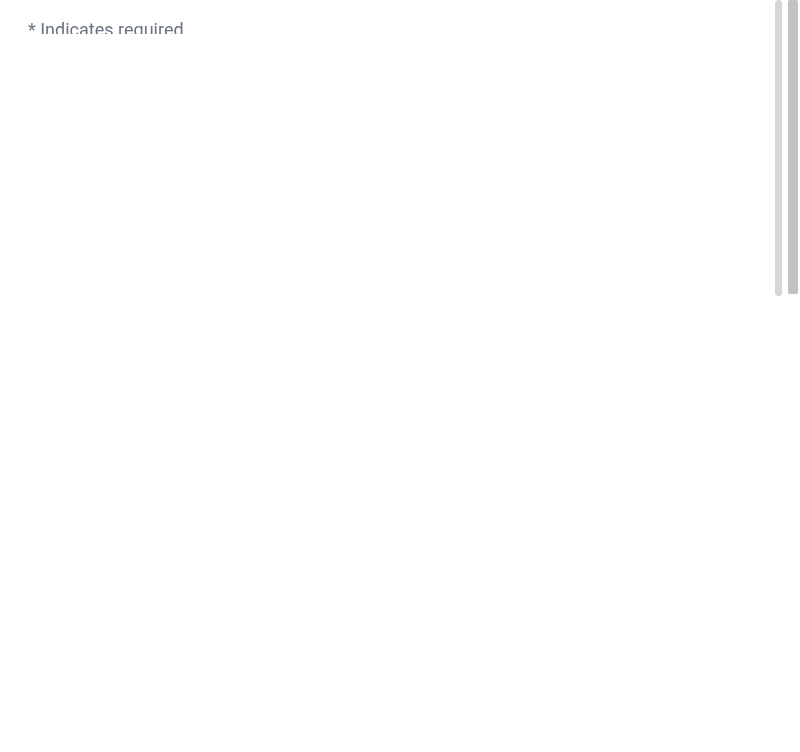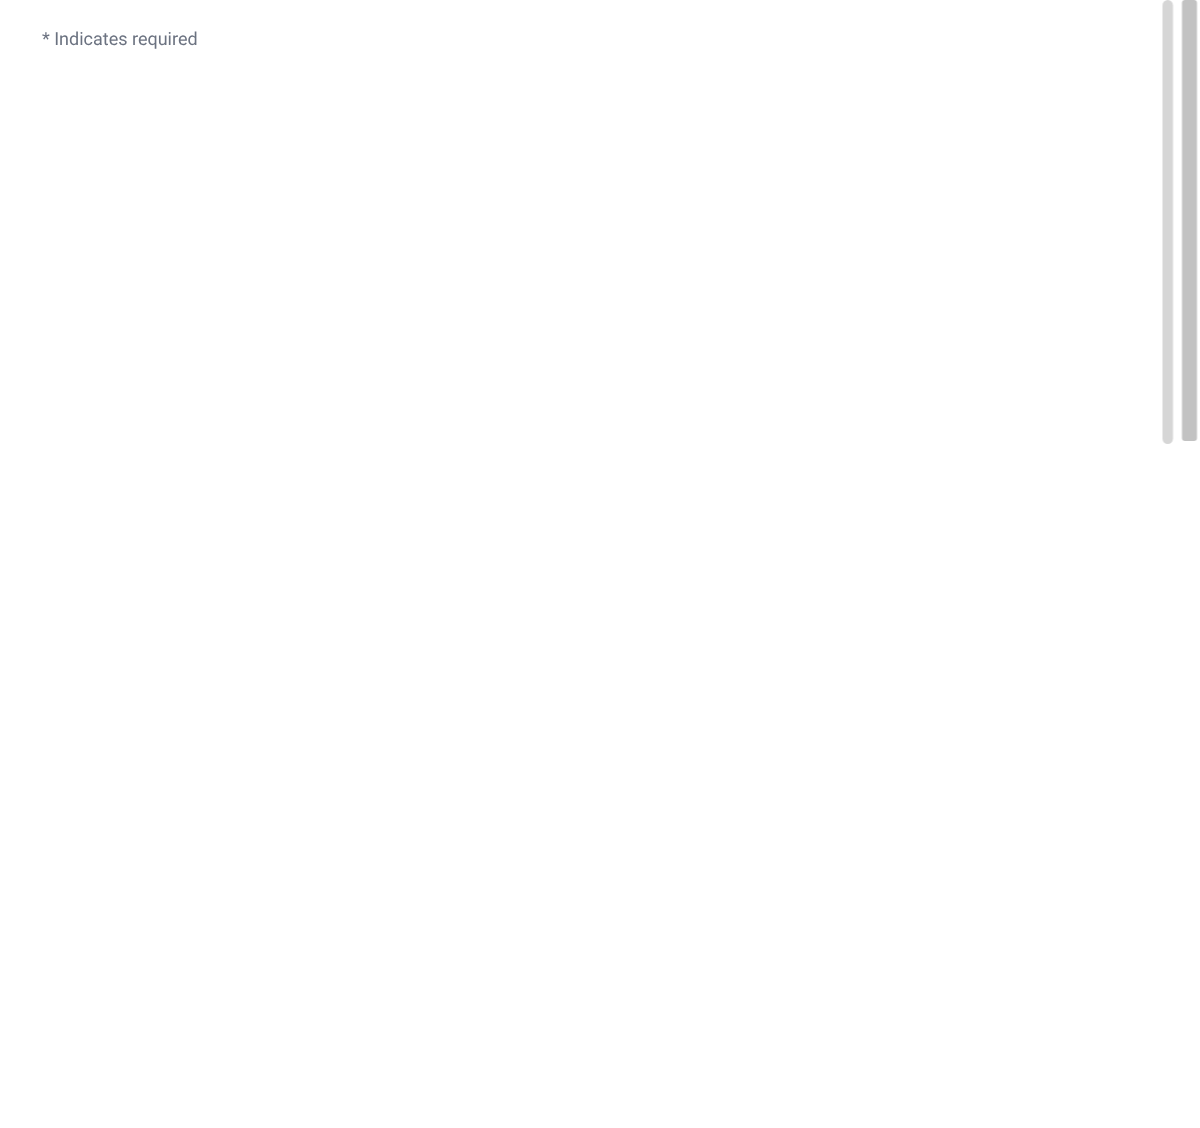--- a/index.html
+++ b/index.html
@@ -13,21 +13,21 @@
     overflow: hidden;
   }
   .scroll-area {
     position: absolute;
     left: 0; top: 0; right: 0; bottom: 72px;
     overflow-y: auto;
     padding: 14px 28px 20px 28px;
   }
   .required-note {
     color: #6b7280;
-    font-size: 12px;
+    font-size: 18px;
     margin-top: 5px;
   }
   
   .outer-scroll-track {
     position: absolute;
     right: 0; top: 0;
     width: 14px; height: 100%;
     background: #f1f1f1;
   }
   .outer-scroll-thumb {

